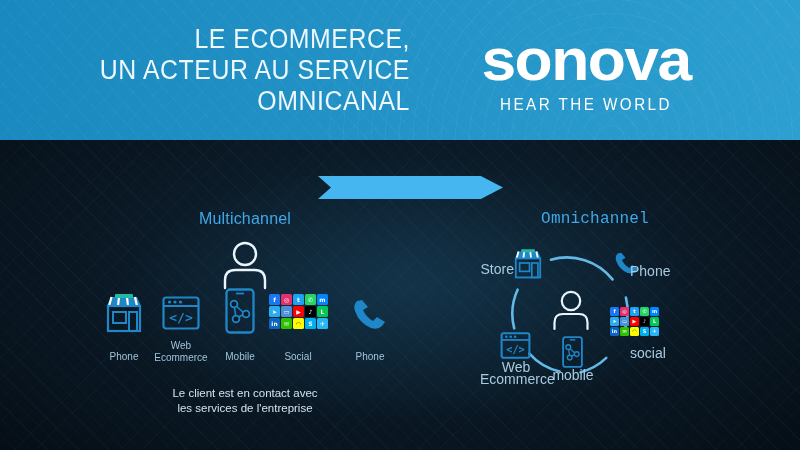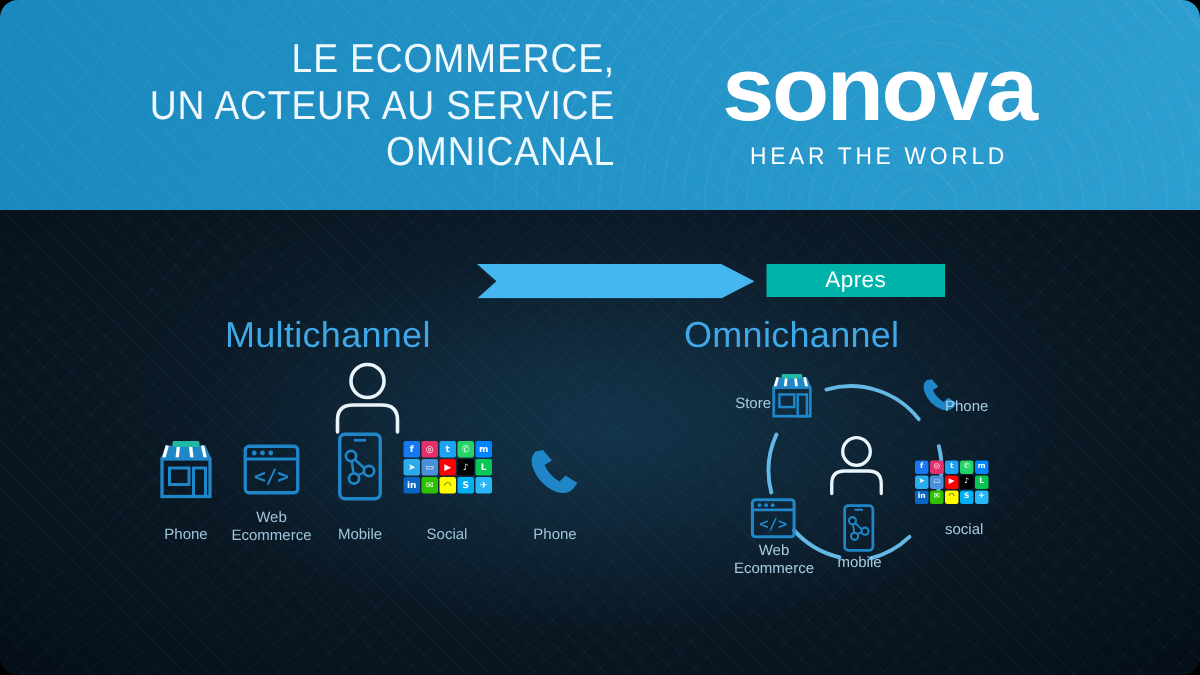--- a/index.html
+++ b/index.html
@@ -1,17 +1,17 @@
 <!DOCTYPE html>
 <html><head>
 <meta charset="utf-8">
 <style>
   html,body{margin:0;padding:0;background:#000;}
   body{width:800px;height:450px;overflow:hidden;font-family:"Liberation Sans",sans-serif;}
-  #stage{position:relative;width:800px;height:450px;overflow:hidden;background:#0a1a26;border-radius:12px;}
+  #stage{position:relative;width:800px;height:450px;overflow:hidden;background:#0a1a26;}
 
   
   .header{position:absolute;left:0;top:0;width:800px;height:140px;
     background:linear-gradient(105deg,#1888be 0%,#2292c6 45%,#2d9fd0 100%);overflow:hidden;}
   .header-pattern{position:absolute;inset:0;opacity:.35;
     background-image:
       repeating-linear-gradient(48deg, rgba(255,255,255,.10) 0px, rgba(255,255,255,.10) 1px, transparent 1px, transparent 13px),
       repeating-linear-gradient(-48deg, rgba(255,255,255,.07) 0px, rgba(255,255,255,.07) 1px, transparent 1px, transparent 17px);}
   .header-pattern2{position:absolute;left:330px;top:-140px;width:560px;height:560px;opacity:.30;
     background:repeating-radial-gradient(circle at 50% 50%, rgba(255,255,255,.14) 0 1px, transparent 1px 14px);
@@ -37,31 +37,31 @@
     background:radial-gradient(ellipse at center, rgba(30,90,130,.30) 0%, rgba(10,25,38,0) 70%);}
 
   
   .badge{position:absolute;height:22px;line-height:22px;text-align:center;background:#00b3a9;
     color:#ffffff;font-size:15px;letter-spacing:.3px;}
   .badge.avant{left:186px;top:176px;width:119px;}
   .badge.apres{left:511px;top:176px;width:119px;}
   .arrow{position:absolute;left:318px;top:176px;width:185px;height:23px;background:#46b6f0;
     clip-path:polygon(0 0, 88% 0, 100% 50%, 88% 100%, 0 100%, 7% 50%);}
 
-  .section-title{position:absolute;color:#3fa9e8;font-size:24px;letter-spacing:.2px;}
+  .section-title{position:absolute;color:#3fa9e8;font-size:16px;text-align:center;letter-spacing:.2px;}
   .section-title.left{left:150px;top:210px;width:190px;}
-  .section-title.right{left:456px;top:210px;width:190px;}
+  .section-title.right{left:500px;top:210px;width:190px;font-family:Liberation Mono, monospace;}
 
   .caption{position:absolute;color:#cfe3ef;font-size:11.5px;line-height:15px;text-align:center;white-space:pre-line;}
   .caption.left{left:125px;top:386px;width:240px;}
   .caption.right{left:450px;top:386px;width:240px;}
 
   
   .icon-label{position:absolute;color:#9fc4da;font-size:10px;line-height:11.5px;text-align:center;white-space:pre-line;}
-  .icon-label.lbl-right{color:#a8cbe0;font-size:10px;}
+  .icon-label.lbl-right{color:#a8cbe0;font-size:14px;}
 
   .icon{position:absolute;}
   svg{display:block;overflow:visible;}
 
   
   .social-grid{position:absolute;display:grid;gap:1px;}
   .social-grid .cell{border-radius:1.5px;position:relative;overflow:hidden;
     display:flex;align-items:center;justify-content:center;}
   .social-grid .cell span{font-size:5px;color:#fff;font-weight:700;line-height:1;font-family:"DejaVu Sans",sans-serif;}
   .sg-left{left:269px;top:294px;grid-template-columns:repeat(5,11px);grid-auto-rows:11px;}
@@ -85,21 +85,20 @@
       <div class="tagline">HEAR THE WORLD</div>
     </div>
   </div>
 
   <div class="body-bg">
     <div class="bg-lines"></div>
     <div class="bg-glow"></div>
   </div>
 
   <div class="arrow"></div>
-  <div class="badge apres">Apres</div>
 
   <div class="section-title left">Multichannel</div>
   <div class="section-title right">Omnichannel</div>
 
   <div class="icon" style="left:222px;top:240px;">
     <svg width="46" height="48" viewBox="0 0 46 48">
       <circle cx="23" cy="14" r="11" fill="none" stroke="#e9f4fb" stroke-width="2.4"></circle>
       <path d="M3 48 L3 40 Q3 30 13.5 30 L32.5 30 Q43 30 43 40 L43 48" fill="none" stroke="#e9f4fb" stroke-width="2.4" stroke-linecap="round"></path>
     </svg>
   </div>
@@ -195,20 +194,22 @@
     </div>
   <div class="icon-label" style="left:262px;top:351px;width:72px;">Social</div>
 
   <div class="icon" style="left:352px;top:299px;">
     <svg width="36" height="33" viewBox="0 0 36 33">
       <path d="M5 2 Q1 6 3 12 Q7 24 19 29 Q26 31 30 27 L33 23 L25 18 L21 22 Q14 18 11 11 L16 8 L10 1 Z" fill="#1f86c8"></path>
     </svg>
   </div>
   <div class="icon-label" style="left:334px;top:351px;width:72px;">Phone</div>
 
+  <div class="caption left">Le client est en contact avec
+les services de l'entreprise</div>
 
   <div class="icon" style="left:505px;top:250px;">
     <svg width="132" height="132" viewBox="0 0 132 132">
       <g fill="none" stroke="#64b8e6" stroke-width="2.6" stroke-linecap="round">
         <path d="M 45.9 9.7 A 58 58 0 0 1 107.5 29.4"></path>
         <path d="M 120.9 47.5 A 58 58 0 0 1 118.6 82.8"></path>
         <path d="M 101.3 107.9 A 58 58 0 0 1 75.5 122.2"></path>
         <path d="M 54.6 121.5 A 58 58 0 0 1 24.4 103.6"></path>
         <path d="M 9.2 78.3 A 58 58 0 0 1 12.6 39.7"></path>
       </g>

